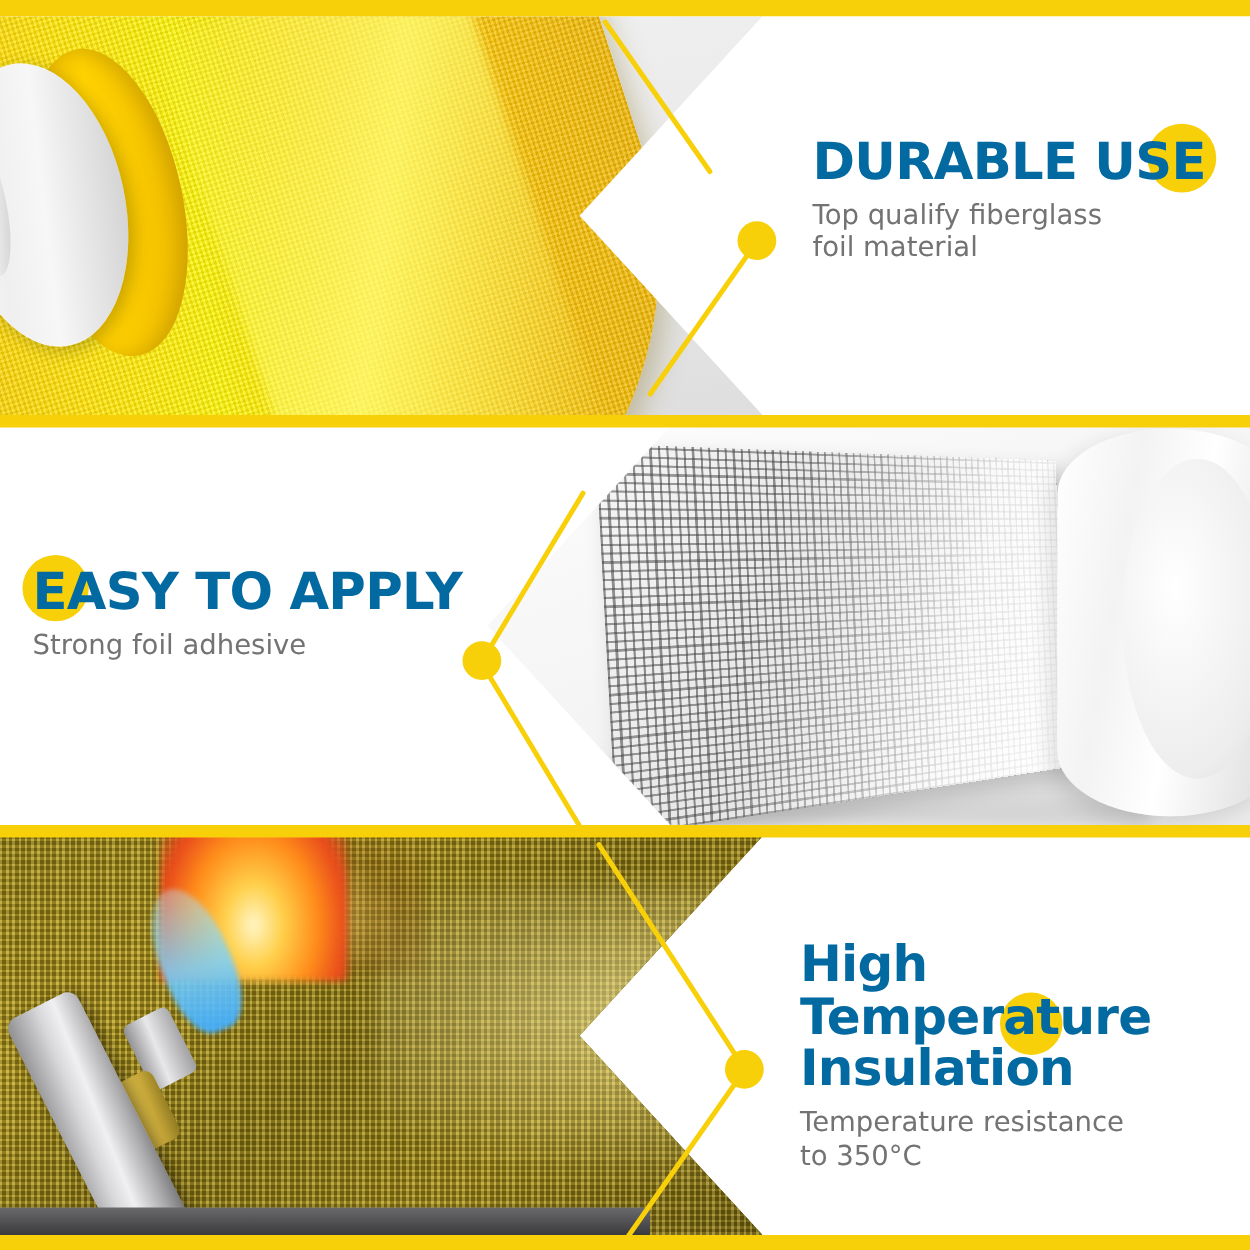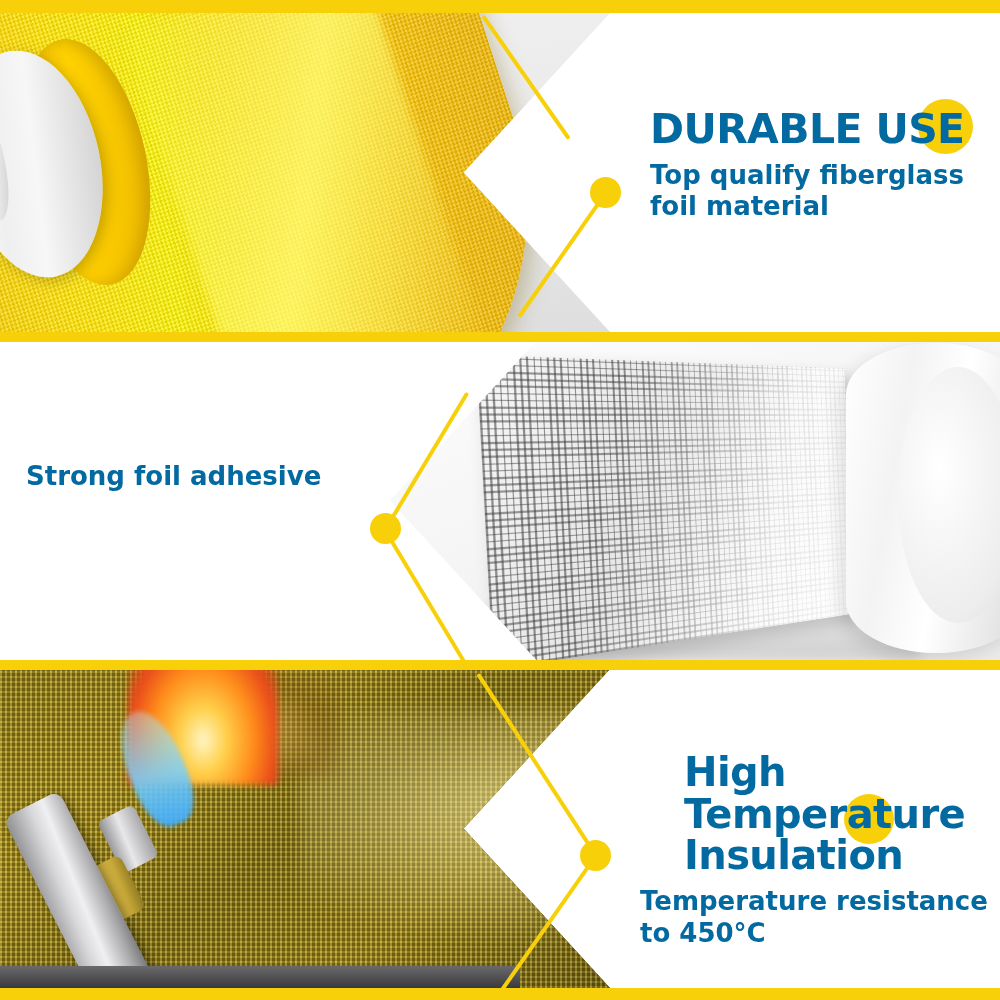--- a/index.html
+++ b/index.html
@@ -175,39 +175,39 @@
     font-weight:800;
     font-size:41px;
     line-height:1.04;
     letter-spacing:-0.6px;
     color:#0369a1;
     white-space:nowrap;
   }
   .headline.wrap{white-space:normal;}
   .subline{
     margin-top:9px;
-    font-size:26px;
+    font-size:22px;
     line-height:1.22;
-    color:#0369a1;
-    font-weight:700;
+    color:#737373;
+    font-weight:400;
     white-space:pre-line;
   }
   .dot-accent{
     position:absolute;border-radius:50%;background:#F8D009;z-index:-1;
   }
 
   
   #t1{left:650px;top:108px;width:340px;}
   #t1 .dot-accent{width:55px;height:55px;left:268px;top:-9px;}
   
   #t2{left:26px;top:452px;width:360px;}
   #t2 .dot-accent{width:53px;height:53px;left:-8px;top:-8px;}
   
   #t3{left:640px;top:752px;width:360px;}
-  #t3 .headline{font-size:40px;margin-left:44px;}
+  #t3 .headline{font-size:40px;}
   #t3 .dot-accent{width:50px;height:50px;left:160px;top:42px;}
 </style>
 </head>
 <body>
 
 <div id="stage">
 
   <div class="frame-bar frame-top"></div>
   <div class="frame-bar frame-bottom"></div>
 
@@ -244,20 +244,21 @@
   </div>
   <div class="sep" id="sep2"></div>
 
   <div class="chev" id="chev2" style="left:0;top:0;width:1000px;height:1000px;">
     <div class="arm" style="left:385px;top:528px;width:160px;transform:rotate(-59deg);"></div>
     <div class="arm" style="left:385px;top:528px;width:160px;transform:rotate(59deg);"></div>
     <div class="node" style="left:370px;top:513px;"></div>
   </div>
 
   <div class="textblock" id="t2">
+    <div class="headline">EASY TO APPLY<span class="dot-accent"></span></div>
     <div class="subline">Strong foil adhesive</div>
   </div>
 
   <div class="panel" id="panel3">
     <div class="photo photo-left" id="ph3">
       <div class="gold-sheet"></div>
       <div class="sheen"></div>
       <div class="scorch"></div>
       <div class="flame-orange"></div>
       <div class="flame-blue"></div>
@@ -270,16 +271,16 @@
 
   <div class="chev" id="chev3" style="left:0;top:0;width:1000px;height:1000px;">
     <div class="arm" style="left:478px;top:672px;width:220px;transform:rotate(57deg);"></div>
     <div class="arm" style="left:595px;top:855px;width:175px;transform:rotate(125deg);"></div>
     <div class="node" style="left:580px;top:840px;"></div>
   </div>
 
   <div class="textblock" id="t3">
     <div class="headline wrap">High Temperature Insulation<span class="dot-accent"></span></div>
     <div class="subline">Temperature resistance
-to 450°C</div>
+to 350°C</div>
   </div>
 
 </div>
 
 </body></html>

